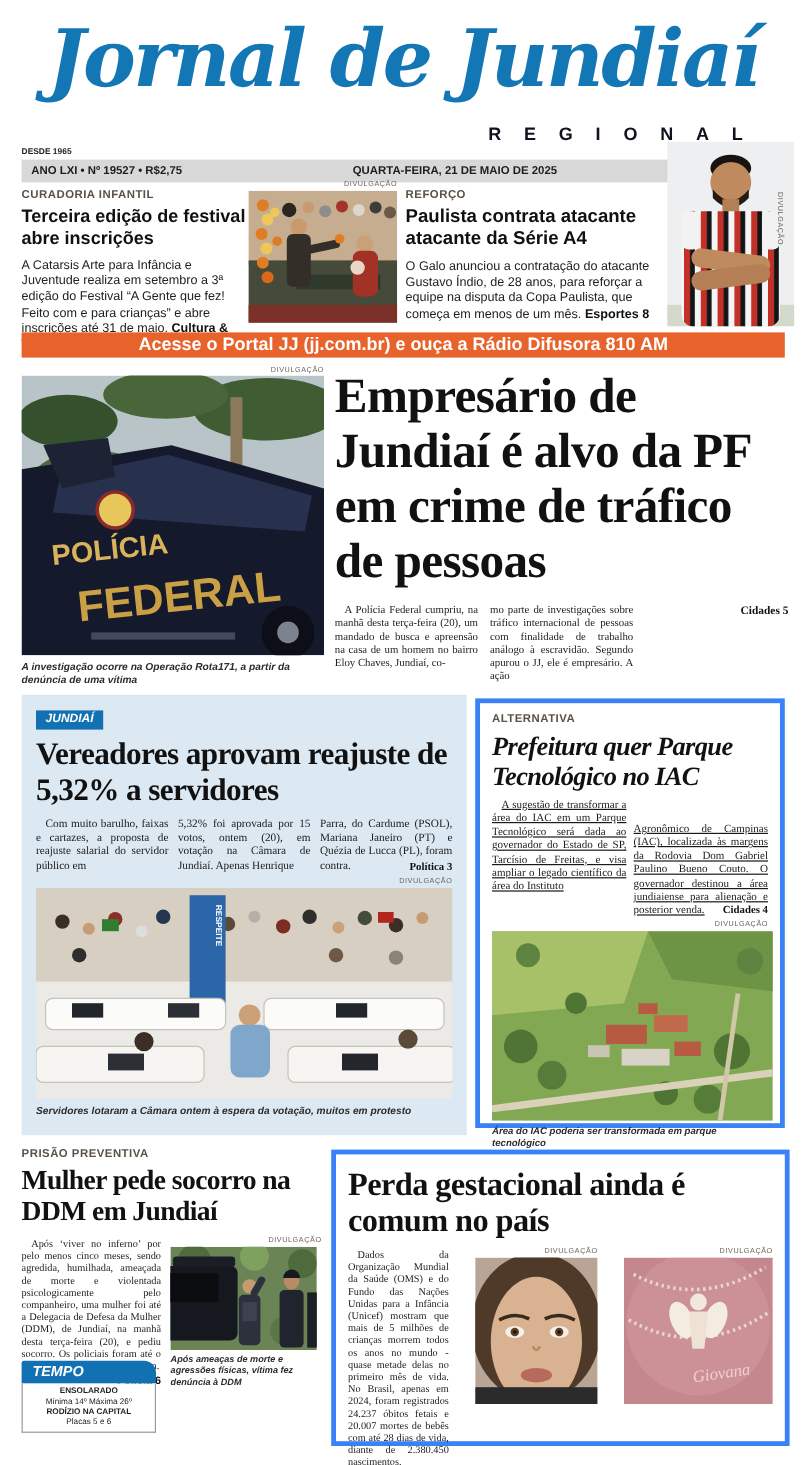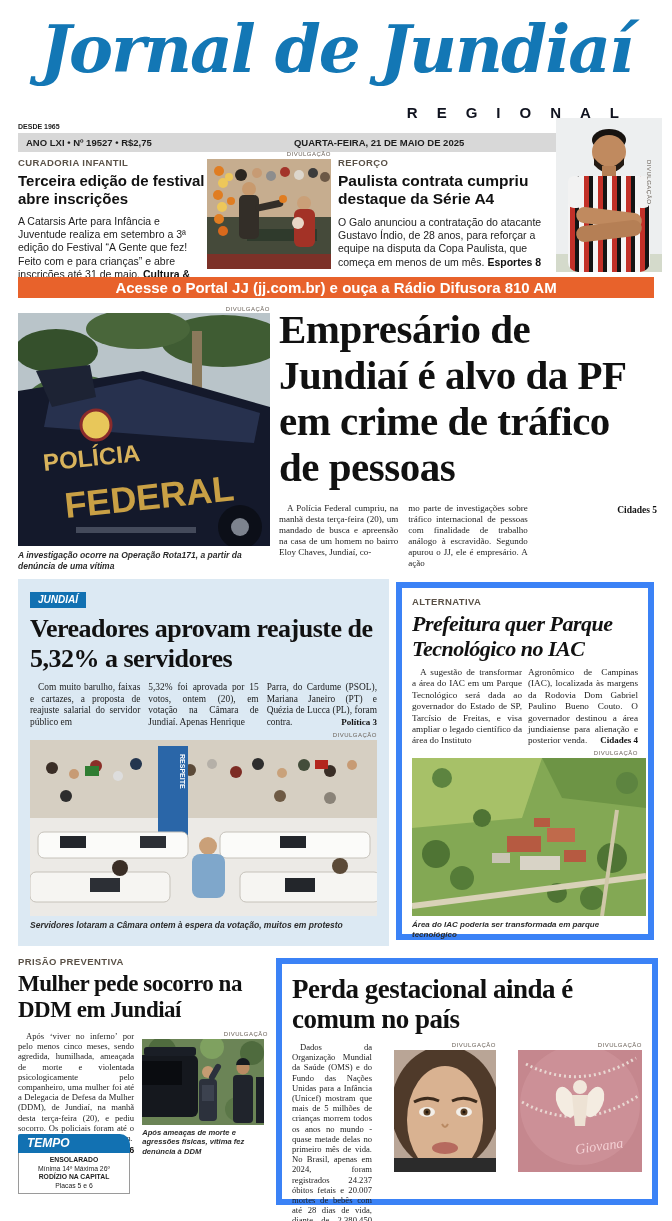--- a/index.html
+++ b/index.html
@@ -25,21 +25,21 @@
   .ref-line{font-weight:bold;color:#111;text-align:right;font-size:9.5px;margin-top:2px;}
   .credit{font-size:6px;color:#6b6259;letter-spacing:.5px;text-align:right;}
   .caption{font-size:8.5px;font-weight:bold;font-style:italic;color:#2b2b2b;line-height:10.5px;}
   .banner{left:18px;top:277px;width:636px;height:21px;background:#e8622b;color:#fff;
     text-align:center;font-weight:bold;font-size:15px;line-height:21px;}
   .cols{display:flex;gap:10px;}
   .cols>div{flex:1;}
   .badge{display:inline-block;background:#1271b2;color:#fff;font-weight:bold;font-style:italic;
     font-size:10px;padding:2px 8px 3px;}
   .bluebox{background:#dce9f3;box-sizing:border-box;padding:10px 12px;}
-  .redbox{border:6px solid #3b82f6;box-sizing:border-box;padding:8px 10px;background:#fff;}
+  .redbox{border:4px solid #3b82f6;box-sizing:border-box;padding:8px 10px;background:#fff;}
   .minibox-h{background:#1271b2;color:#fff;font-weight:bold;font-style:italic;font-size:12px;
     padding:2px 9px 3px;border-radius:2px 10px 0 0;box-sizing:border-box;}
   .minibox-b{border:1px solid #9a9a9a;border-top:none;background:#fff;text-align:center;
     padding:3px 1px;font-size:6.8px;line-height:8.6px;color:#222;}
   .b{font-weight:bold;}
   svg{display:block;}
 </style>
 </head>
 <body>
 
@@ -89,21 +89,21 @@
     <circle cx="11" cy="36" r="5" fill="#e07d22"></circle>
       <circle cx="15" cy="48" r="5" fill="#edc75a"></circle>
     <circle cx="12" cy="60" r="5" fill="#e07d22"></circle>
       <circle cx="16" cy="72" r="5" fill="#d8691c"></circle>
     <circle cx="22" cy="18" r="4" fill="#edc75a"></circle>
       <circle cx="24" cy="42" r="4" fill="#e07d22"></circle>
   </svg>
 
   <div class="abs" style="left:338px;top:157px;width:216px;">
     <div class="kicker">REFORÇO</div>
-    <div class="hl-sans" style="font-size:15.5px;line-height:18px;margin-top:4px;">Paulista contrata cumpriu destaque da Série A4</div>
+    <div class="hl-sans" style="font-size:15.5px;line-height:18px;margin-top:4px;">Paulista contrata atacante atacante da Série A4</div>
     <div class="body-sans" style="margin-top:8px;">
       <span>O Galo anunciou a contratação do atacante Gustavo Índio, de 28 anos, para reforçar a equipe na disputa da Copa Paulista, que começa em menos de um mês.</span>
       <b class="ref">Esportes 8</b>
     </div>
   </div>
 
   <svg class="abs" style="left:556px;top:118px;z-index:5;" width="106" height="154" viewBox="0 0 106 154">
     <rect width="106" height="154" fill="#edeff0"></rect>
     <rect y="136" width="106" height="18" fill="#d4dacb"></rect>
     <defs>
@@ -205,23 +205,23 @@
       <rect x="162" y="114" width="33" height="44" rx="8" fill="#7fa7cb"></rect>
       <circle cx="90" cy="128" r="8" fill="#3a2e26"></circle>
       <circle cx="310" cy="126" r="8" fill="#5b4a38"></circle>
     </svg>
     <div class="caption" style="margin-top:4px;">Servidores lotaram a Câmara ontem à espera da votação, muitos em protesto</div>
   </div>
 
   <div class="abs redbox" style="left:396px;top:582px;width:258px;height:358px;">
     <div class="kicker">ALTERNATIVA</div>
     <div class="hl-serif" style="font-size:22px;line-height:25px;margin-top:4px;font-style:italic;">Prefeitura quer Parque Tecnológico no IAC</div>
-    <div class="cols" style="margin-top:6px;gap:6px;">
+    <div class="cols" style="margin-top:6px;gap:6px;text-decoration:underline;">
       <div class="body-serif" style="font-size:9.2px;line-height:11.4px;text-indent:8px;">A sugestão de transformar a área do IAC em um Parque Tecnológico será dada ao governador do Estado de SP, Tarcísio de Freitas, e visa ampliar o legado científico da área do Instituto</div>
-      <div class="body-serif" style="font-size:9.2px;line-height:11.4px;">
+      <div class="body-serif" style="font-size:9.2px;line-height:11.4px;margin-top:20px;">
         <span>Agronômico de Campinas (IAC), localizada às margens da Rodovia Dom Gabriel Paulino Bueno Couto. O governador destinou a área jundiaiense para alienação e posterior venda.</span>
         <b class="ref" style="float:right;font-size:9px;">Cidades 4</b>
       </div>
     </div>
     <div class="credit" style="margin-top:3px;">DIVULGAÇÃO</div>
     <svg width="234" height="158" viewBox="0 0 234 158" style="margin-top:2px;">
       <rect width="234" height="158" fill="#83a854"></rect>
       <polygon points="0,0 130,0 110,60 0,70" fill="#a7c168"></polygon>
       <polygon points="130,0 234,0 234,50 150,40" fill="#6d9445"></polygon>
       <circle cx="24" cy="96" r="14" fill="#4f7434"></circle>

